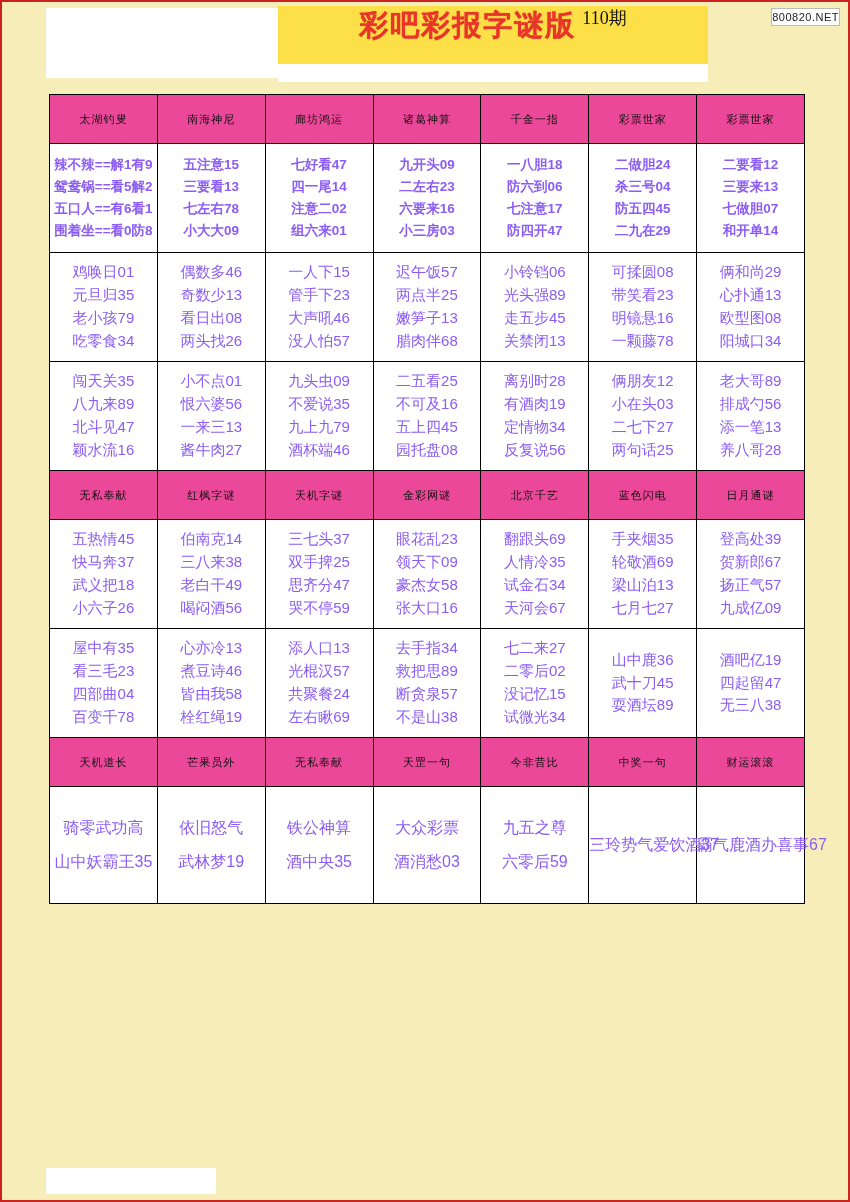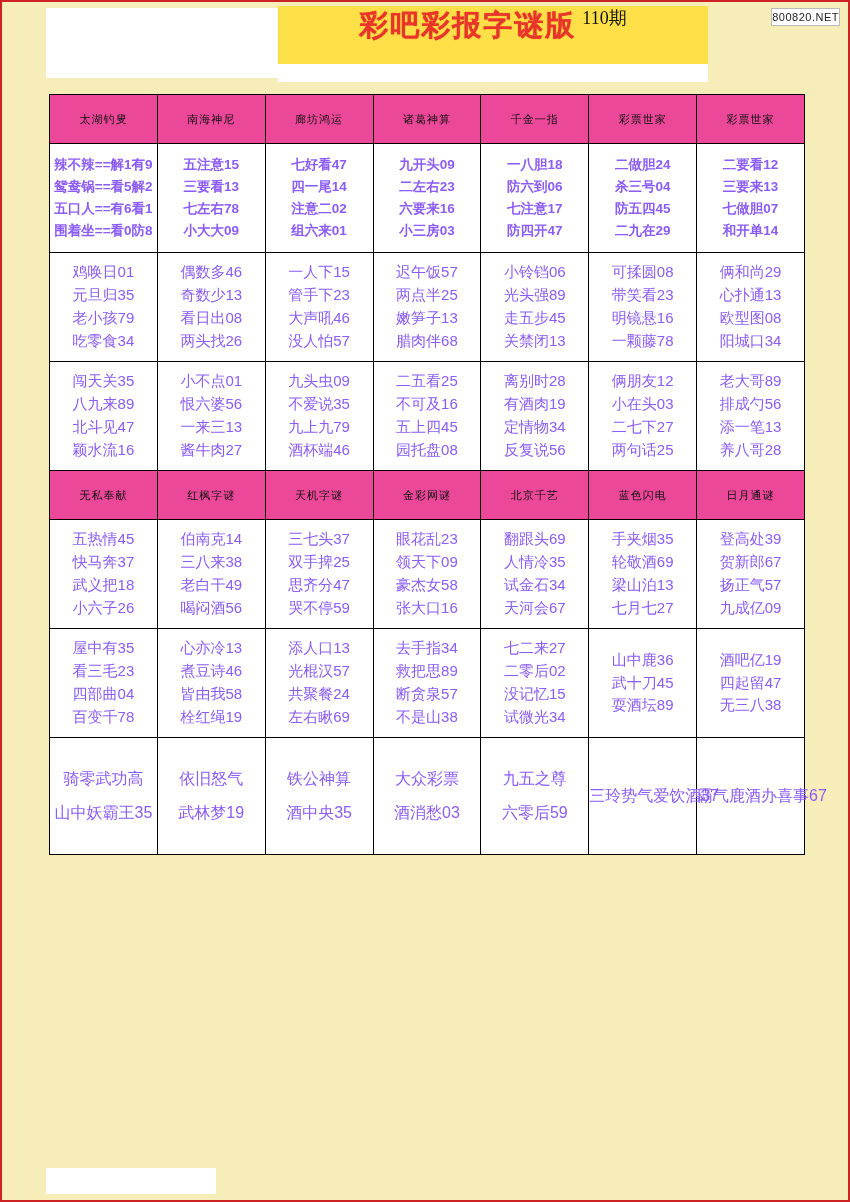--- a/index.html
+++ b/index.html
@@ -332,20 +332,29 @@
             <span class="ln">山中鹿36</span>
             <span class="ln">武十刀45</span>
             <span class="ln">耍酒坛89</span>
           </td>
           <td class="cell">
             <span class="ln">酒吧亿19</span>
             <span class="ln">四起留47</span>
             <span class="ln">无三八38</span>
           </td>
         </tr>
+        <tr>
+          <td class="hdr">天机道长</td>
+          <td class="hdr">芒果员外</td>
+          <td class="hdr">无私奉献</td>
+          <td class="hdr">天罡一句</td>
+          <td class="hdr">今非昔比</td>
+          <td class="hdr">中奖一句</td>
+          <td class="hdr">财运滚滚</td>
+        </tr>
         <tr class="r last">
           <td class="cell">
             <span class="ln">骑零武功高</span>
             <span class="ln">山中妖霸王35</span>
           </td>
           <td class="cell">
             <span class="ln">依旧怒气</span>
             <span class="ln">武林梦19</span>
           </td>
           <td class="cell">

